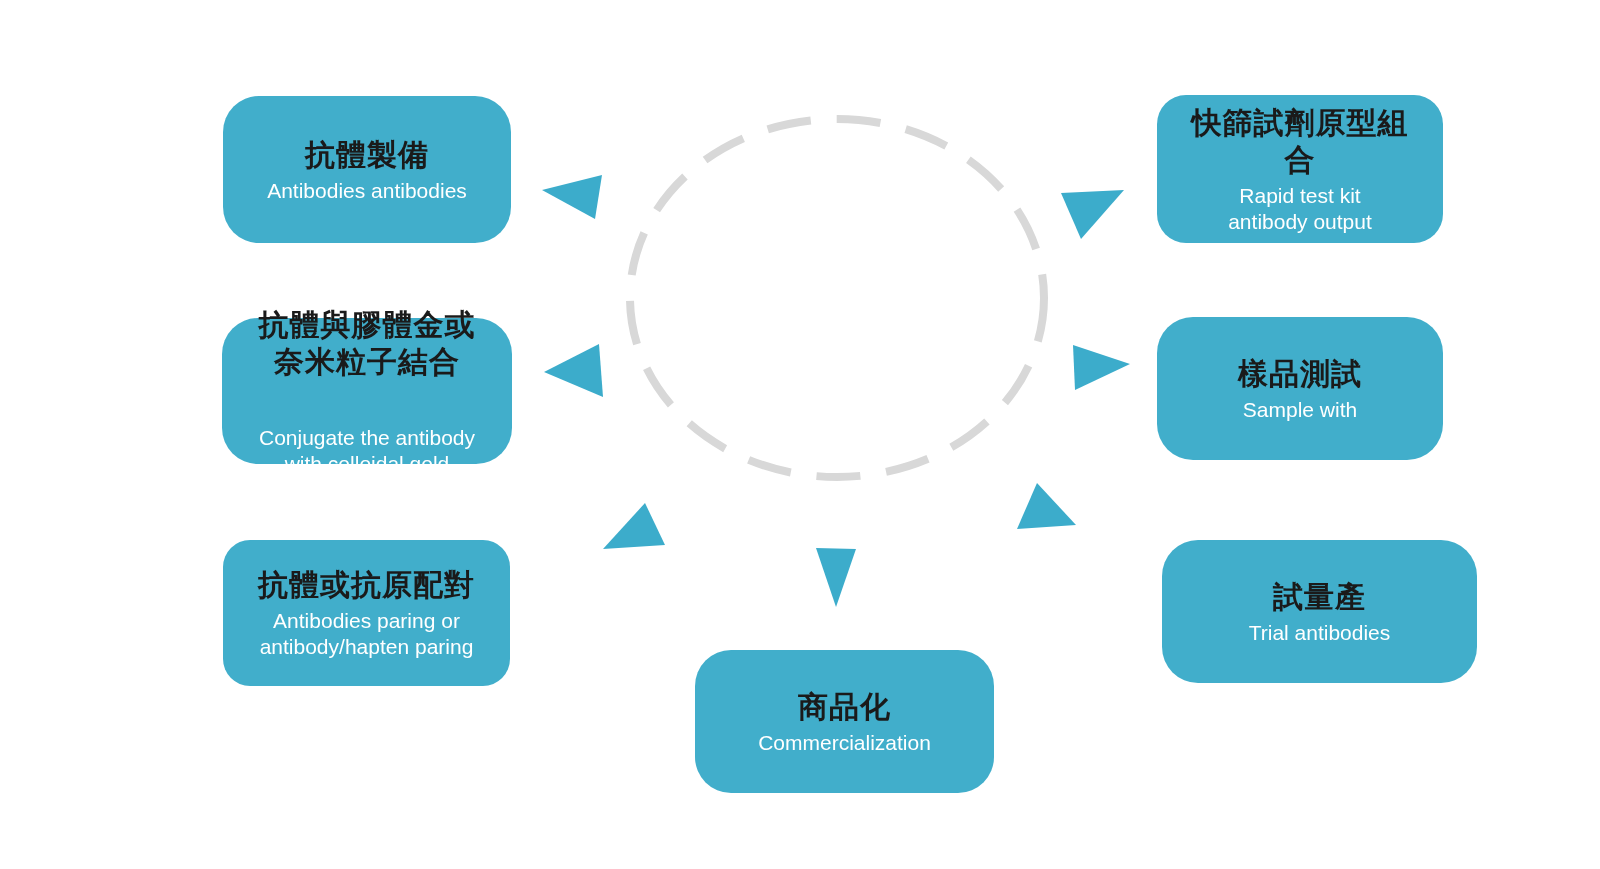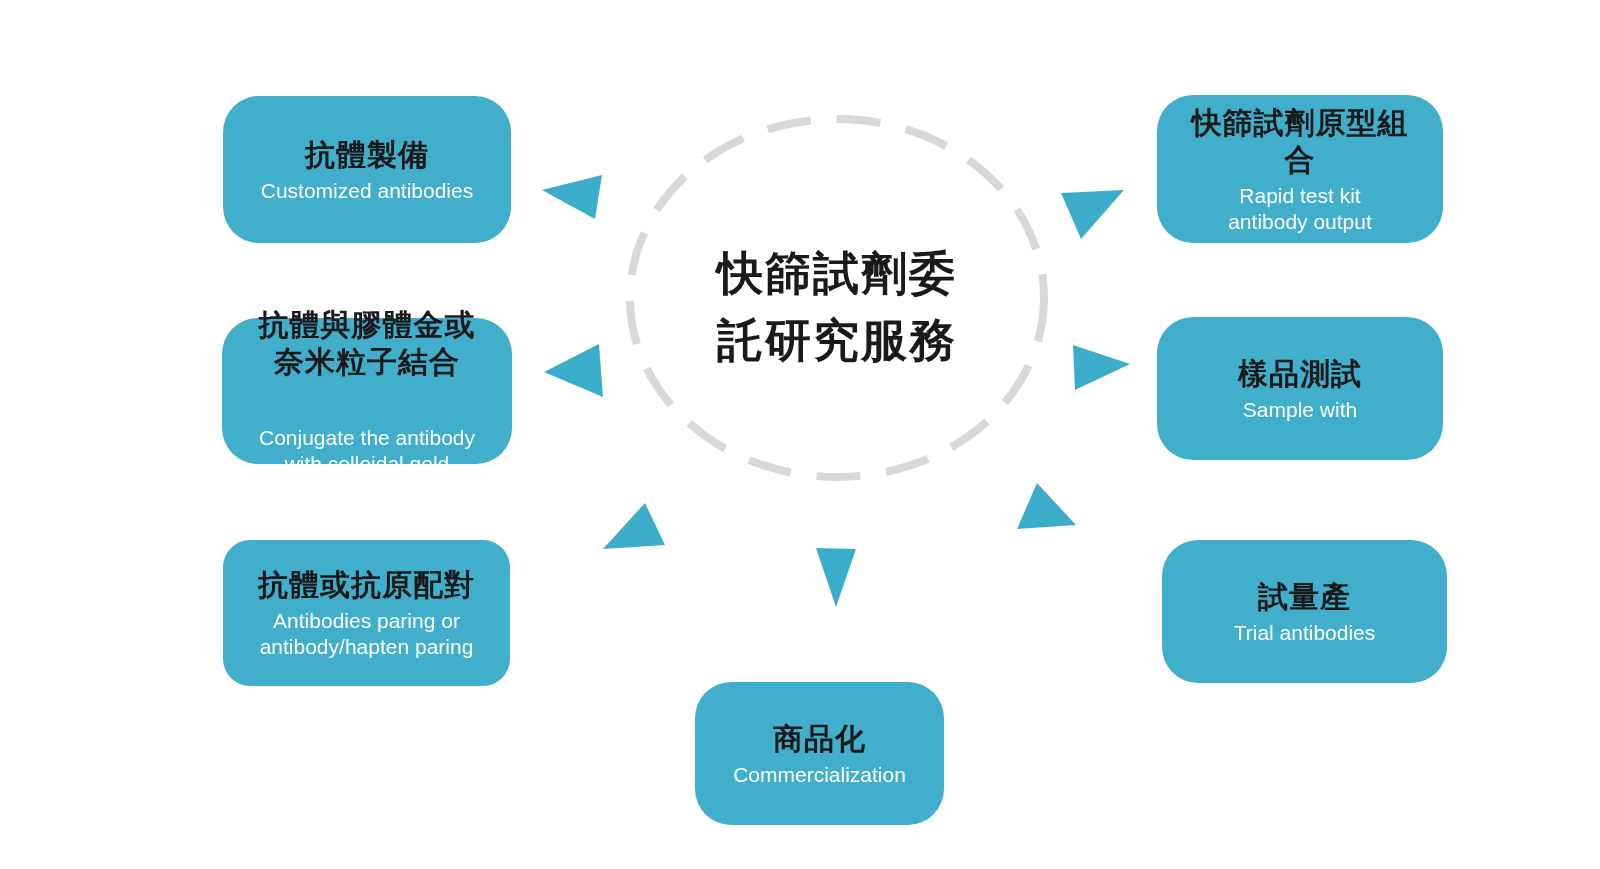--- a/index.html
+++ b/index.html
@@ -81,55 +81,53 @@
 
     <polygon fill="var(--arrow-fill)" points="542,190 602,175 595,219"></polygon>
     <polygon fill="var(--arrow-fill)" points="544,372 599,344 603,397"></polygon>
     <polygon fill="var(--arrow-fill)" points="645,503 603,549 665,545"></polygon>
     <polygon fill="var(--arrow-fill)" points="816,548 856,549 836,607"></polygon>
     <polygon fill="var(--arrow-fill)" points="1037,483 1017,529 1076,525"></polygon>
     <polygon fill="var(--arrow-fill)" points="1073,345 1130,364 1075,390"></polygon>
     <polygon fill="var(--arrow-fill)" points="1061,193 1124,190 1081,239"></polygon>
   </svg>
 
-  <div class="center-label">快篩試劑委
-託研究服務</div>
 
   <div class="process-box" style="left:223px; top:96px; width:288px; height:147px;">
     <div class="zh-title">抗體製備</div>
-    <div class="en-subtitle">Customized antibodies</div>
+    <div class="en-subtitle">Antibodies antibodies</div>
   </div>
 
   <div class="process-box" style="left:222px; top:318px; width:290px; height:146px;gap:40px;">
     <div class="zh-title">抗體與膠體金或
 奈米粒子結合</div>
     <div class="en-subtitle">Conjugate the antibody
 with colloidal gold</div>
   </div>
 
   <div class="process-box" style="left:223px; top:540px; width:287px; height:146px;border-radius:27px;">
     <div class="zh-title">抗體或抗原配對</div>
     <div class="en-subtitle">Antibodies paring or
 antibody/hapten paring</div>
   </div>
 
-  <div class="process-box" style="left:1157px; top:95px; width:286px; height:148px;">
+  <div class="process-box" style="left:1157px; top:95px; width:286px; height:148px;border-radius:29px;">
     <div class="zh-title">快篩試劑原型組合</div>
     <div class="en-subtitle">Rapid test kit
 antibody output</div>
   </div>
 
   <div class="process-box" style="left:1157px; top:317px; width:286px; height:143px;text-align:right;">
     <div class="zh-title">樣品測試</div>
     <div class="en-subtitle">Sample with</div>
   </div>
 
-  <div class="process-box" style="left:1162px; top:540px; width:285px; height:143px;">
+  <div class="process-box" style="left:1162px; top:540px; width:315px; height:143px;">
     <div class="zh-title">試量產</div>
     <div class="en-subtitle">Trial antibodies</div>
   </div>
 
-  <div class="process-box" style="left:695px; top:650px; width:249px; height:143px;margin-top:32px;">
+  <div class="process-box" style="left:695px; top:650px; width:299px; height:143px;">
     <div class="zh-title">商品化</div>
     <div class="en-subtitle">Commercialization</div>
   </div>
 
 </div>
 
 </body></html>

